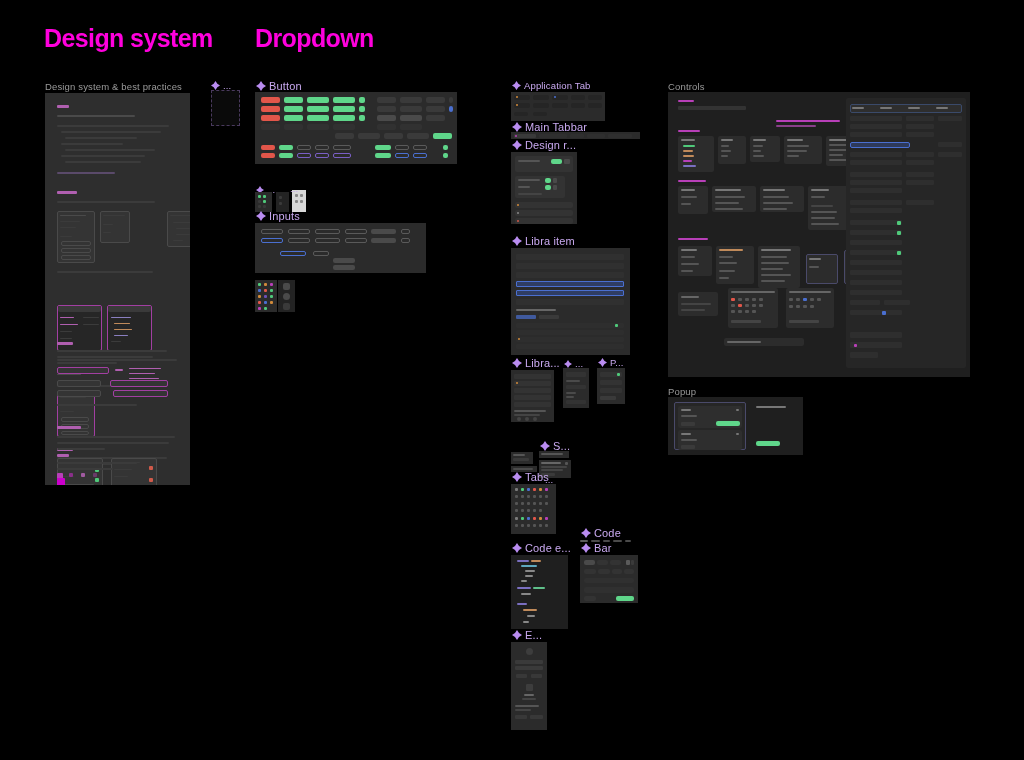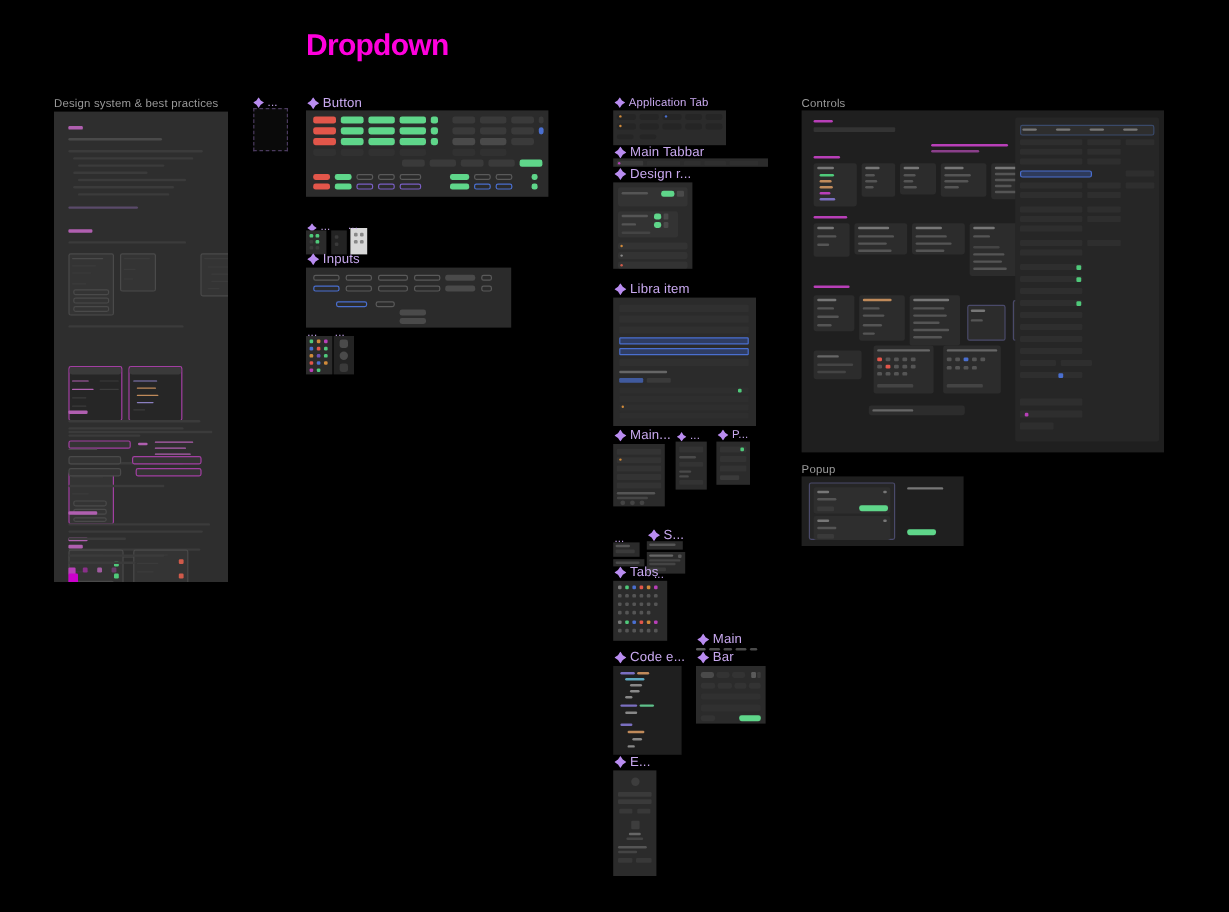--- a/index.html
+++ b/index.html
@@ -82,20 +82,21 @@
   .seg { position: absolute; background: #333; border-radius: 2px; }
   .seg.on { background: #4a4a4a; }
 
   .gpill { position: absolute; background: #5fd68a; border-radius: 2px; }
 </style>
 </head>
 <body>
 
 <div id="canvas">
 
+  <div class="section-title" style="left:44px;  top:24px;">Design system</div>
   <div class="section-title" style="left:255px; top:24px;">Dropdown</div>
 
   <div class="frame-label" style="left:45px; top:81px;">Design system &amp; best practices</div>
 
   <div class="panel doc-page" style="left:45px; top:93px; width:145px; height:392px;">
 
     <div class="r doc-h" style="left:12px; top:12px; width:12px;"></div>
     <div class="r doc-line" style="left:12px; top:22px; width:78px;"></div>
     <div class="r doc-line dim" style="left:12px; top:32px; width:112px;"></div>
     <div class="r doc-line dim" style="left:16px; top:38px; width:100px;"></div>
@@ -471,21 +472,21 @@
     <div class="cell" style="left:5px; top:82px; width:108px; height:5px; background:#2e2e2e;"></div>
     <div class="cell" style="left:5px; top:89px; width:108px; height:5px; background:#2e2e2e;"></div>
     <div class="r" style="left:7px; top:90px; width:2px; height:2px; background:#d08a3a;"></div>
     <div class="cell" style="left:5px; top:96px; width:108px; height:5px; background:#2e2e2e;"></div>
   </div>
 
   <div class="comp-label big" style="left:512px; top:357px;">
     <svg class="dia" width="10" height="10" viewBox="0 0 10 10">
       <path d="M5 0 L7 3 L10 5 L7 7 L5 10 L3 7 L0 5 L3 3 Z" fill="#b98cf0"></path>
     </svg>
-    <span>Main...</span>
+    <span>Libra...</span>
   </div>
   <div class="panel" style="left:511px; top:370px; width:43px; height:52px;">
     <div class="cell" style="left:3px; top:4px;  width:37px; height:5px; background:#333;"></div>
     <div class="cell" style="left:3px; top:11px; width:37px; height:5px; background:#333;"></div>
     <div class="r" style="left:5px; top:12px; width:2px; height:2px; background:#d08a3a;"></div>
     <div class="cell" style="left:3px; top:18px; width:37px; height:5px; background:#333;"></div>
     <div class="cell" style="left:3px; top:25px; width:37px; height:5px; background:#333;"></div>
     <div class="cell" style="left:3px; top:32px; width:37px; height:5px; background:#333;"></div>
     <div class="r" style="left:3px; top:40px; width:32px; height:1.5px; background:#555;"></div>
     <div class="r" style="left:3px; top:44px; width:26px; height:1.5px; background:#444;"></div>
@@ -643,21 +644,21 @@
     <div class="r" style="left:4px;  top:63px; width:24px; height:1.5px; background:#555;"></div>
     <div class="r" style="left:4px;  top:67px; width:16px; height:1.5px; background:#444;"></div>
     <div class="r" style="left:4px;  top:73px; width:12px; height:4px; background:#383838;"></div>
     <div class="r" style="left:19px; top:73px; width:13px; height:4px; background:#383838;"></div>
   </div>
 
   <div class="comp-label big" style="left:581px; top:527px;">
     <svg class="dia" width="10" height="10" viewBox="0 0 10 10">
       <path d="M5 0 L7 3 L10 5 L7 7 L5 10 L3 7 L0 5 L3 3 Z" fill="#b98cf0"></path>
     </svg>
-    <span>Main</span>
+    <span>Code</span>
   </div>
   <div class="panel" style="left:580px; top:539px; width:58px; height:5px; background:transparent;">
     <div class="r" style="left:0px;  top:1px; width:8px;  height:2px; background:#5a5a5a;"></div>
     <div class="r" style="left:11px; top:1px; width:9px;  height:2px; background:#4a4a4a;"></div>
     <div class="r" style="left:23px; top:1px; width:7px;  height:2px; background:#4a4a4a;"></div>
     <div class="r" style="left:33px; top:1px; width:9px;  height:2px; background:#4a4a4a;"></div>
     <div class="r" style="left:45px; top:1px; width:6px;  height:2px; background:#4a4a4a;"></div>
   </div>
 
   <div class="comp-label big" style="left:581px; top:542px;">

